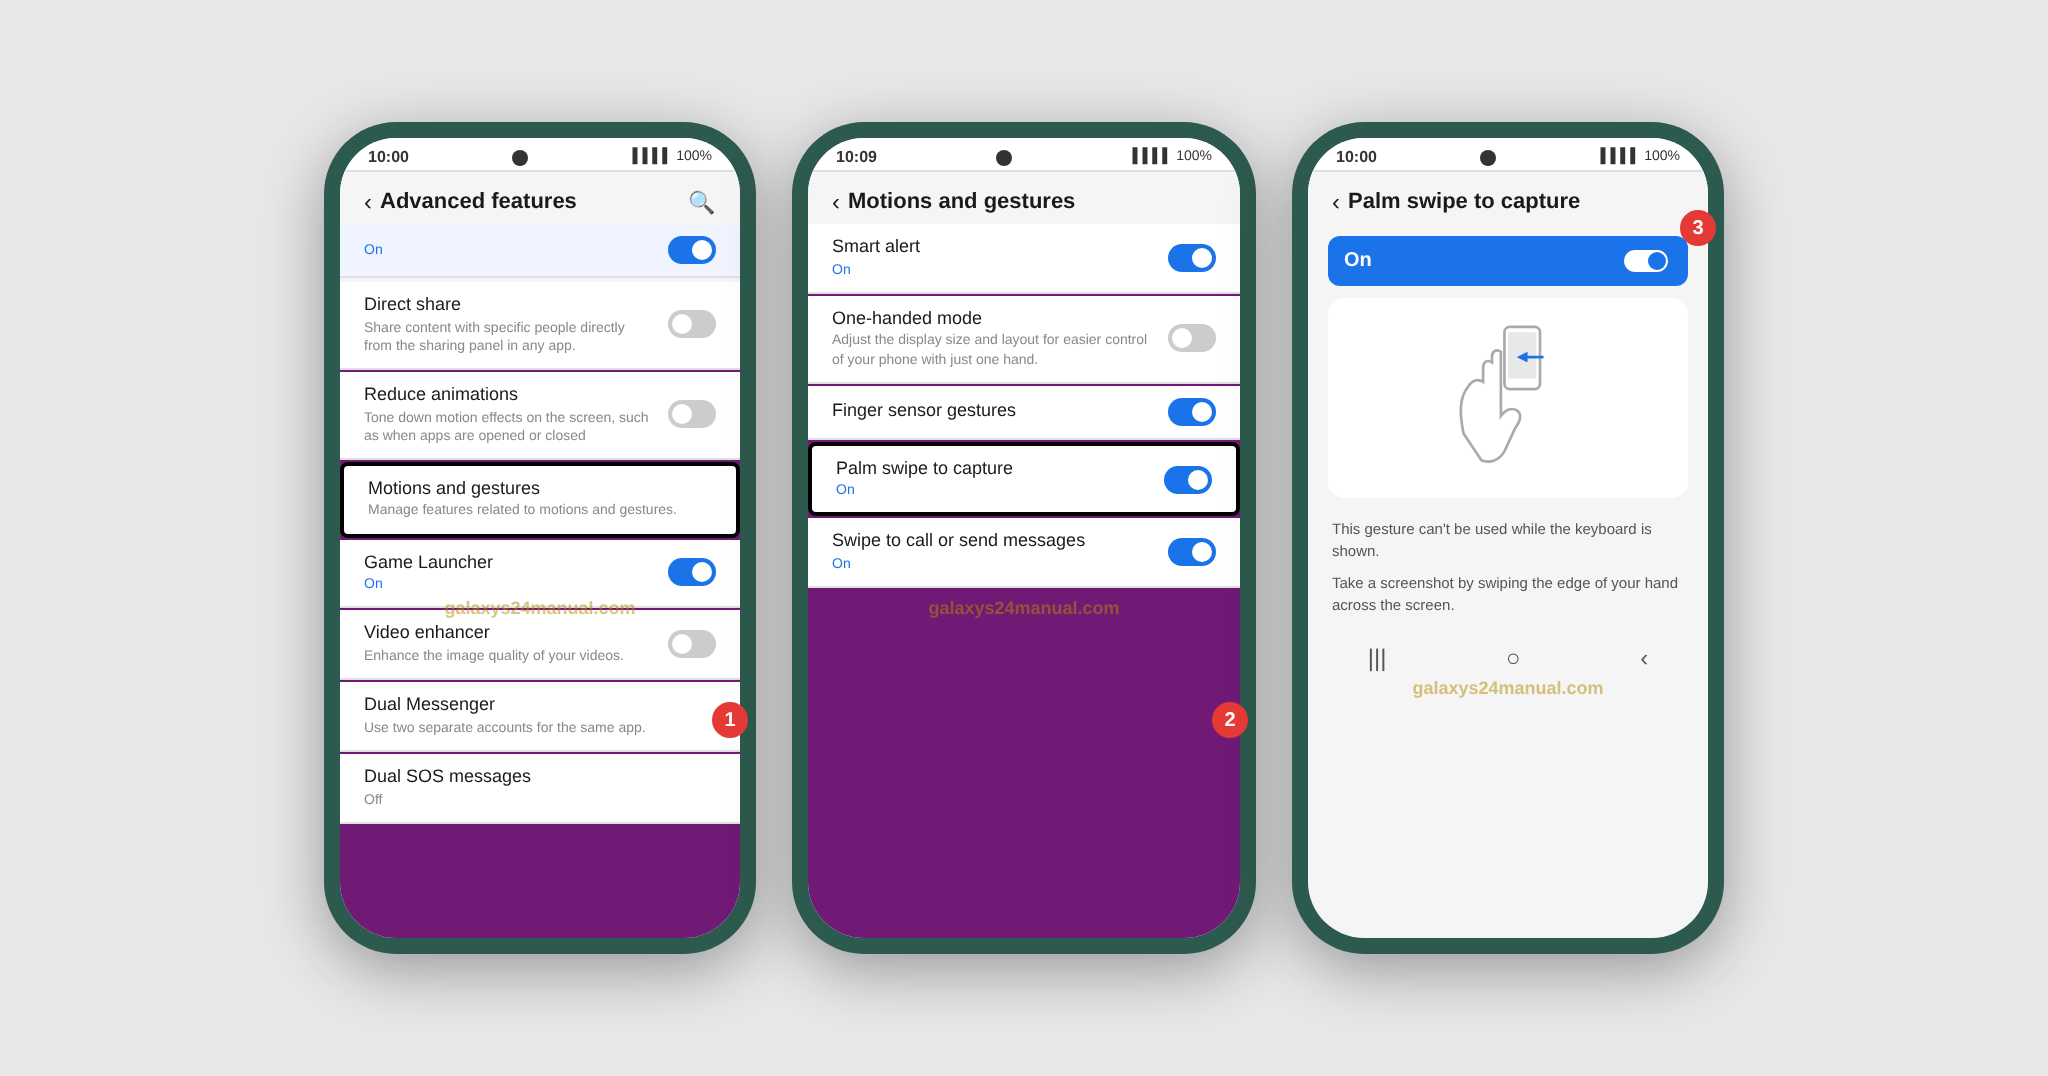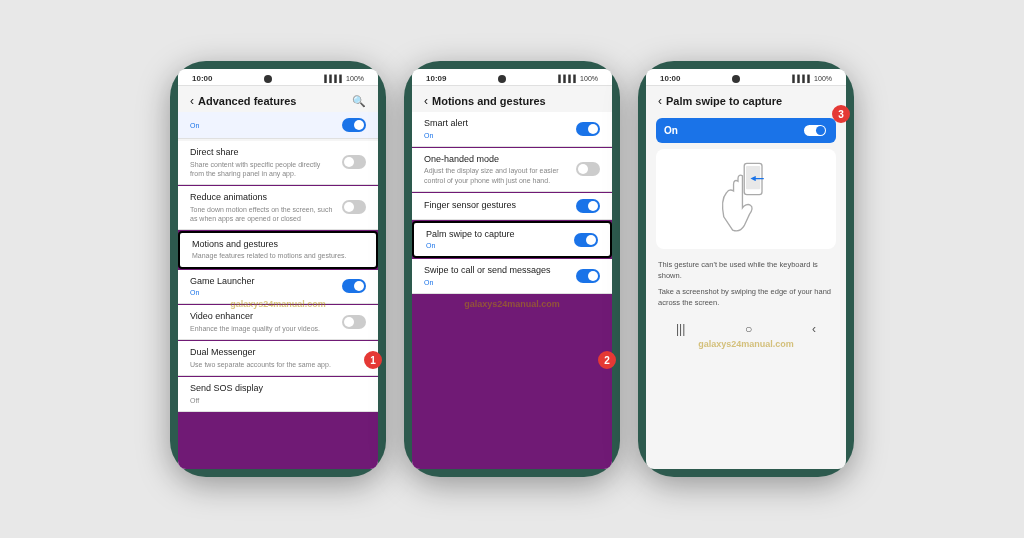--- a/index.html
+++ b/index.html
@@ -26,26 +26,26 @@
     .phone {
       background: #2d5a4e;
       border-radius: 36px;
       padding: 8px;
       box-shadow: 0 8px 32px rgba(0,0,0,0.35);
       position: relative;
       flex-shrink: 0;
     }
     .phone-inner {
       background: #f5f5f5;
-      border-radius: 8px;
+      border-radius: 28px;
       overflow: hidden;
       position: relative;
     }
     .phone-1 .phone-inner { width: 200px; height: 400px; }
-    .phone-2 .phone-inner { width: 200px; height: 400px; }
+    .phone-2 .phone-inner { width: 216px; height: 400px; }
     .phone-3 .phone-inner { width: 200px; height: 400px; }
 
     
     .status-bar {
       display: flex;
       justify-content: space-between;
       align-items: center;
       padding: 4px 14px 2px;
       background: #f5f5f5;
       font-size: 8px;
@@ -324,21 +324,21 @@
 
           <div class="setting-item">
             <div class="setting-item-text">
               <div class="setting-item-label">Dual Messenger</div>
               <div class="setting-item-sub">Use two separate accounts for the same app.</div>
             </div>
           </div>
 
           <div class="setting-item">
             <div class="setting-item-text">
-              <div class="setting-item-label">Send SOS display</div>
+              <div class="setting-item-label">Dual SOS messages</div>
               <div class="setting-item-sub">Off</div>
             </div>
           </div>
         </div>
 
         <div class="watermark">galaxys24manual.com</div>
       </div>
 
     </div>
 

